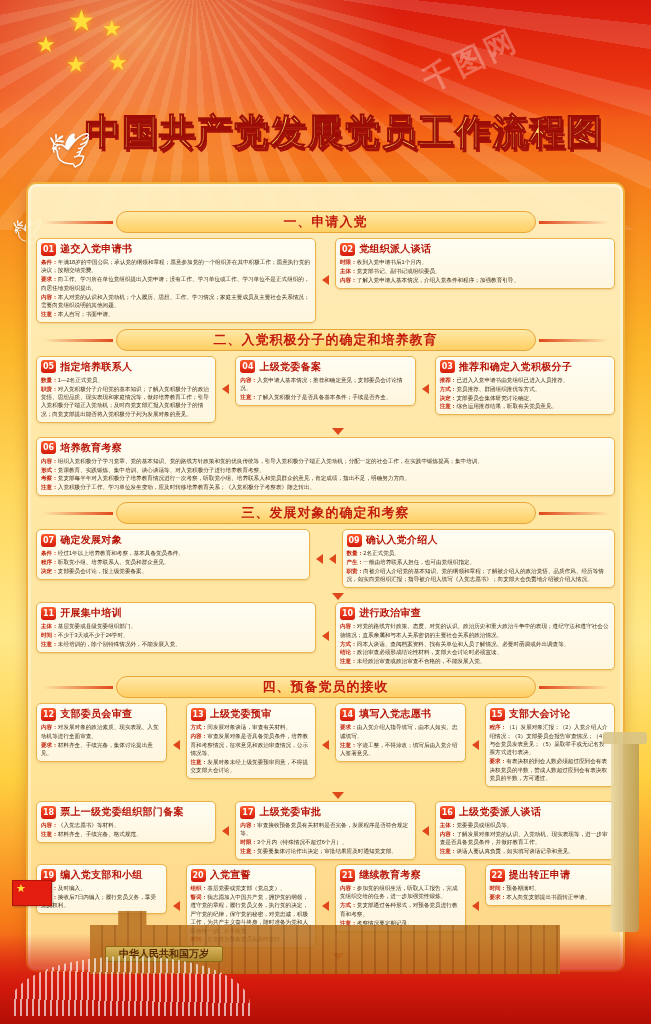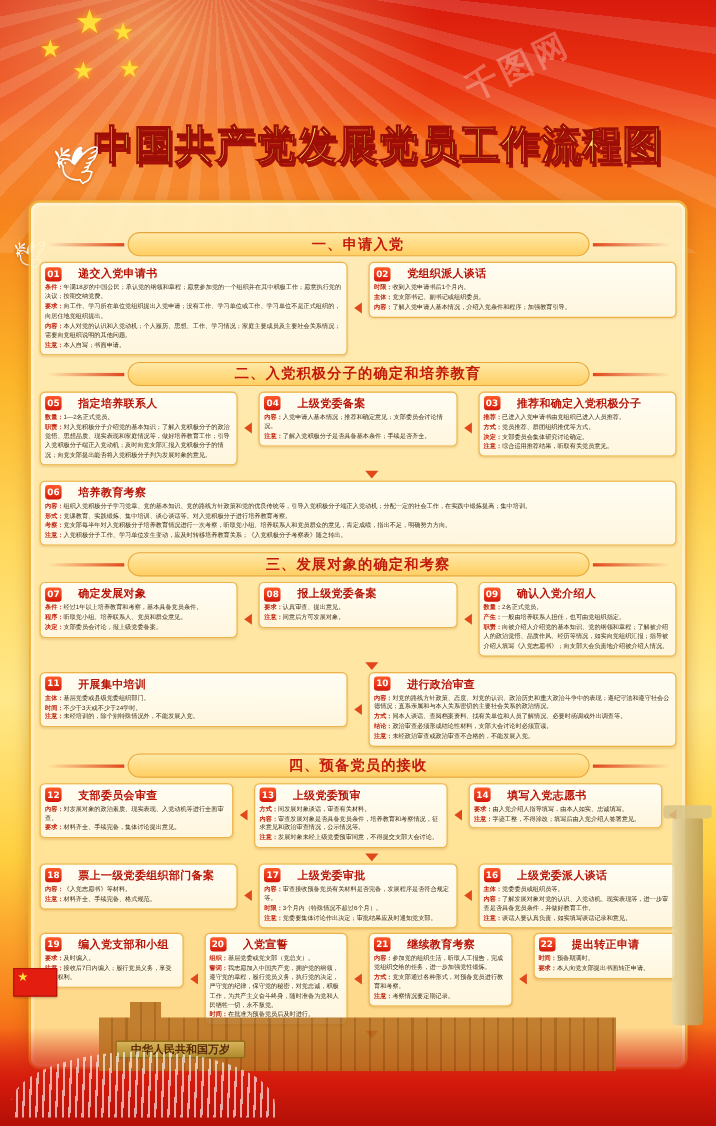--- a/index.html
+++ b/index.html
@@ -79,21 +79,21 @@
   
   .row { display:flex; gap:6px; align-items:flex-start; margin-bottom:4px; }
   .card {
     position:relative;
     background:linear-gradient(180deg,#fffdf3 0%, #fff6de 100%);
     border:1px solid #eab44a; border-radius:5px;
     padding:3px 4px 3px 4px;
     box-shadow:0 1px 2px rgba(160,90,10,.18);
     flex:1 1 0; min-width:0;
   }
-  .card-hd { display:flex; align-items:center; gap:15px; margin-bottom:2px; }
+  .card-hd { display:flex; align-items:center; gap:4px; margin-bottom:2px; }
   .num {
     display:inline-flex; align-items:center; justify-content:center;
     min-width:13px; height:13px; padding:0 2px;
     background:linear-gradient(180deg,#ff5a2b,#d4190b);
     color:#fff; font-size:8px; font-weight:bold; border-radius:3px;
     font-family:"DejaVu Sans",sans-serif;
   }
   .card-title {
     font-size:10px; font-weight:bold; color:#b81608; letter-spacing:.3px;
     font-family:Liberation Serif, serif;
@@ -275,30 +275,20 @@
             <span class="num">07</span>
             <span class="card-title">确定发展对象</span>
           </div>
           <div class="card-body">
             <div><b>条件：</b>经过1年以上培养教育和考察，基本具备党员条件。</div>
             <div><b>程序：</b>听取党小组、培养联系人、党员和群众意见。</div>
             <div><b>决定：</b>支部委员会讨论，报上级党委备案。</div>
           </div>
         </div>
         <div class="arrow-left"></div>
-        <div class="card">
-          <div class="card-hd">
-            <span class="num">08</span>
-            <span class="card-title">报上级党委备案</span>
-          </div>
-          <div class="card-body">
-            <div><b>要求：</b>认真审查、提出意见。</div>
-            <div><b>注意：</b>同意后方可发展对象。</div>
-          </div>
-        </div>
         <div class="arrow-left"></div>
         <div class="card">
           <div class="card-hd">
             <span class="num">09</span>
             <span class="card-title">确认入党介绍人</span>
           </div>
           <div class="card-body">
             <div><b>数量：</b>2名正式党员。</div>
             <div><b>产生：</b>一般由培养联系人担任，也可由党组织指定。</div>
             <div><b>职责：</b>向被介绍人介绍党的基本知识、党的纲领和章程；了解被介绍人的政治觉悟、品质作风、经历等情况，如实向党组织汇报；指导被介绍人填写《入党志愿书》；向支部大会负责地介绍被介绍人情况。</div>
@@ -365,20 +355,30 @@
           <div class="card-hd">
             <span class="num">14</span>
             <span class="card-title">填写入党志愿书</span>
           </div>
           <div class="card-body">
             <div><b>要求：</b>由入党介绍人指导填写，由本人如实、忠诚填写。</div>
             <div><b>注意：</b>字迹工整，不得涂改；填写后由入党介绍人签署意见。</div>
           </div>
         </div>
         <div class="arrow-left"></div>
+        <div class="card">
+          <div class="card-hd">
+            <span class="num">15</span>
+            <span class="card-title">支部大会讨论</span>
+          </div>
+          <div class="card-body">
+            <div><b>程序：</b>（1）发展对象汇报；（2）入党介绍人介绍情况；（3）支部委员会报告审查情况；（4）与会党员发表意见；（5）采取举手或无记名投票方式进行表决。</div>
+            <div><b>要求：</b>有表决权的到会人数必须超过应到会有表决权党员的半数，赞成人数超过应到会有表决权党员的半数，方可通过。</div>
+          </div>
+        </div>
       </div>
       <div class="arrow-row-left">
         <div class="arrow-down"></div>
       </div>
       <div class="row">
         <div class="card">
           <div class="card-hd">
             <span class="num">18</span>
             <span class="card-title">票上一级党委组织部门备案</span>
           </div>

